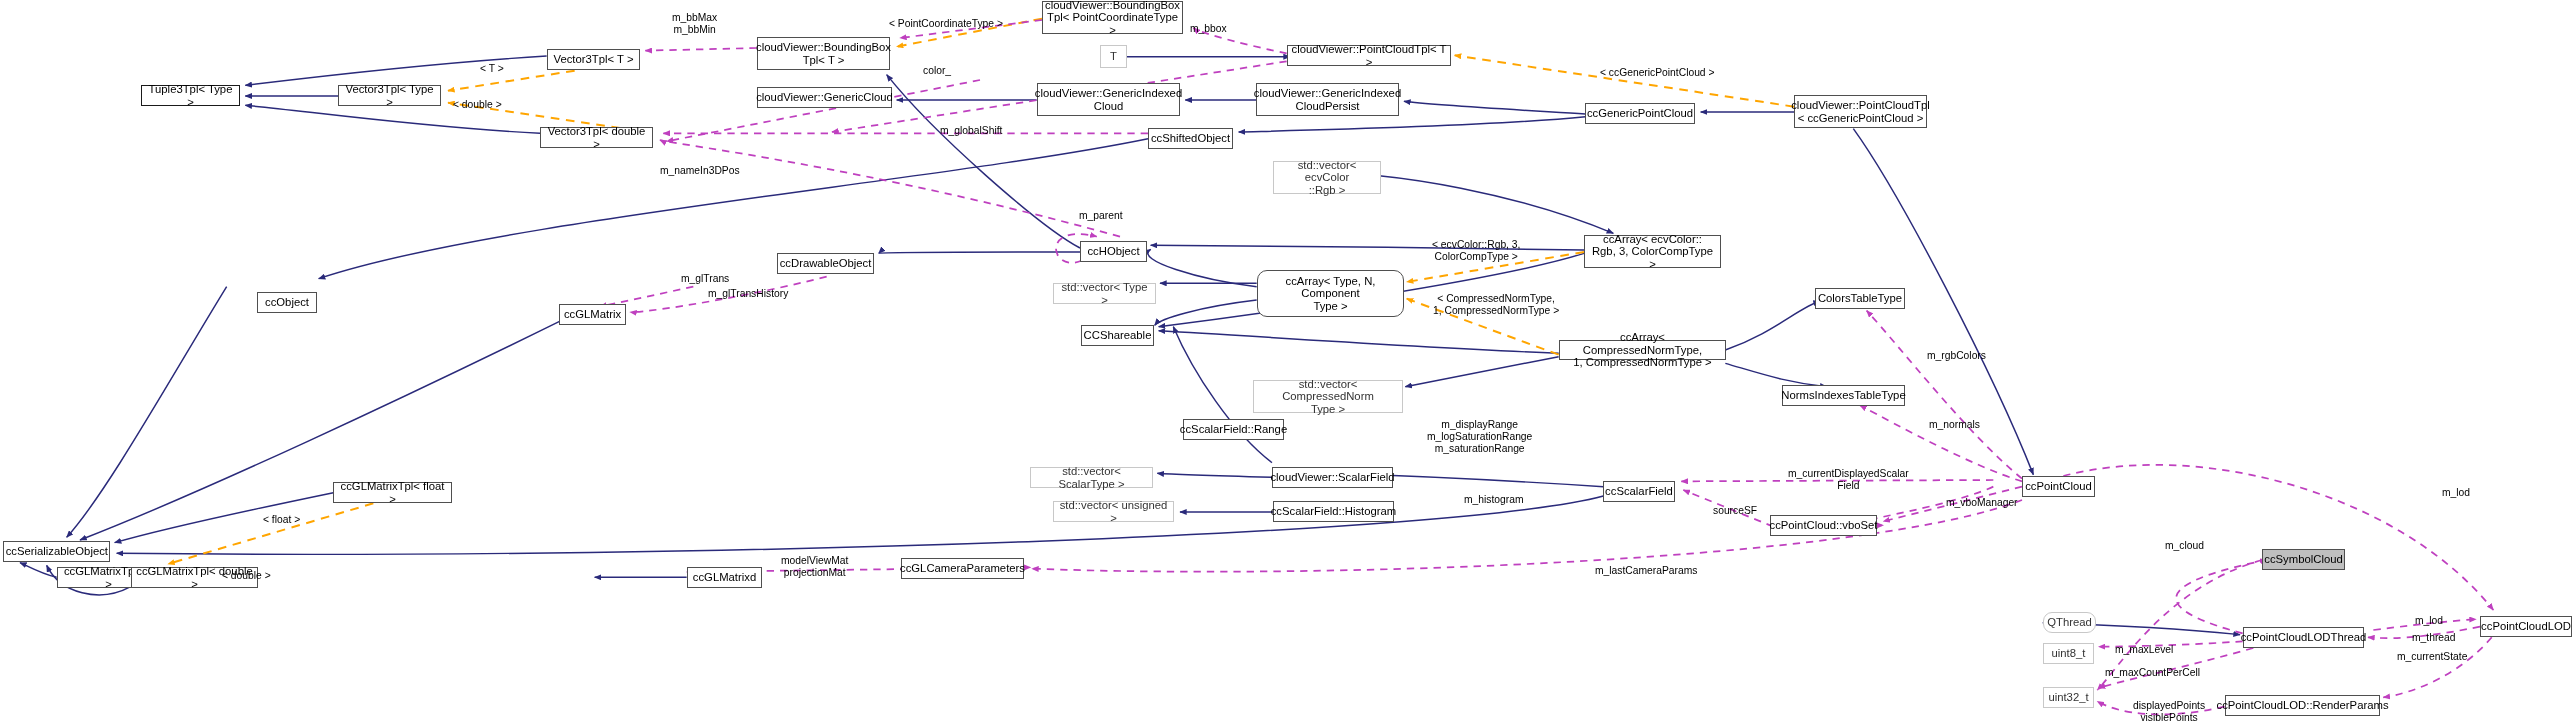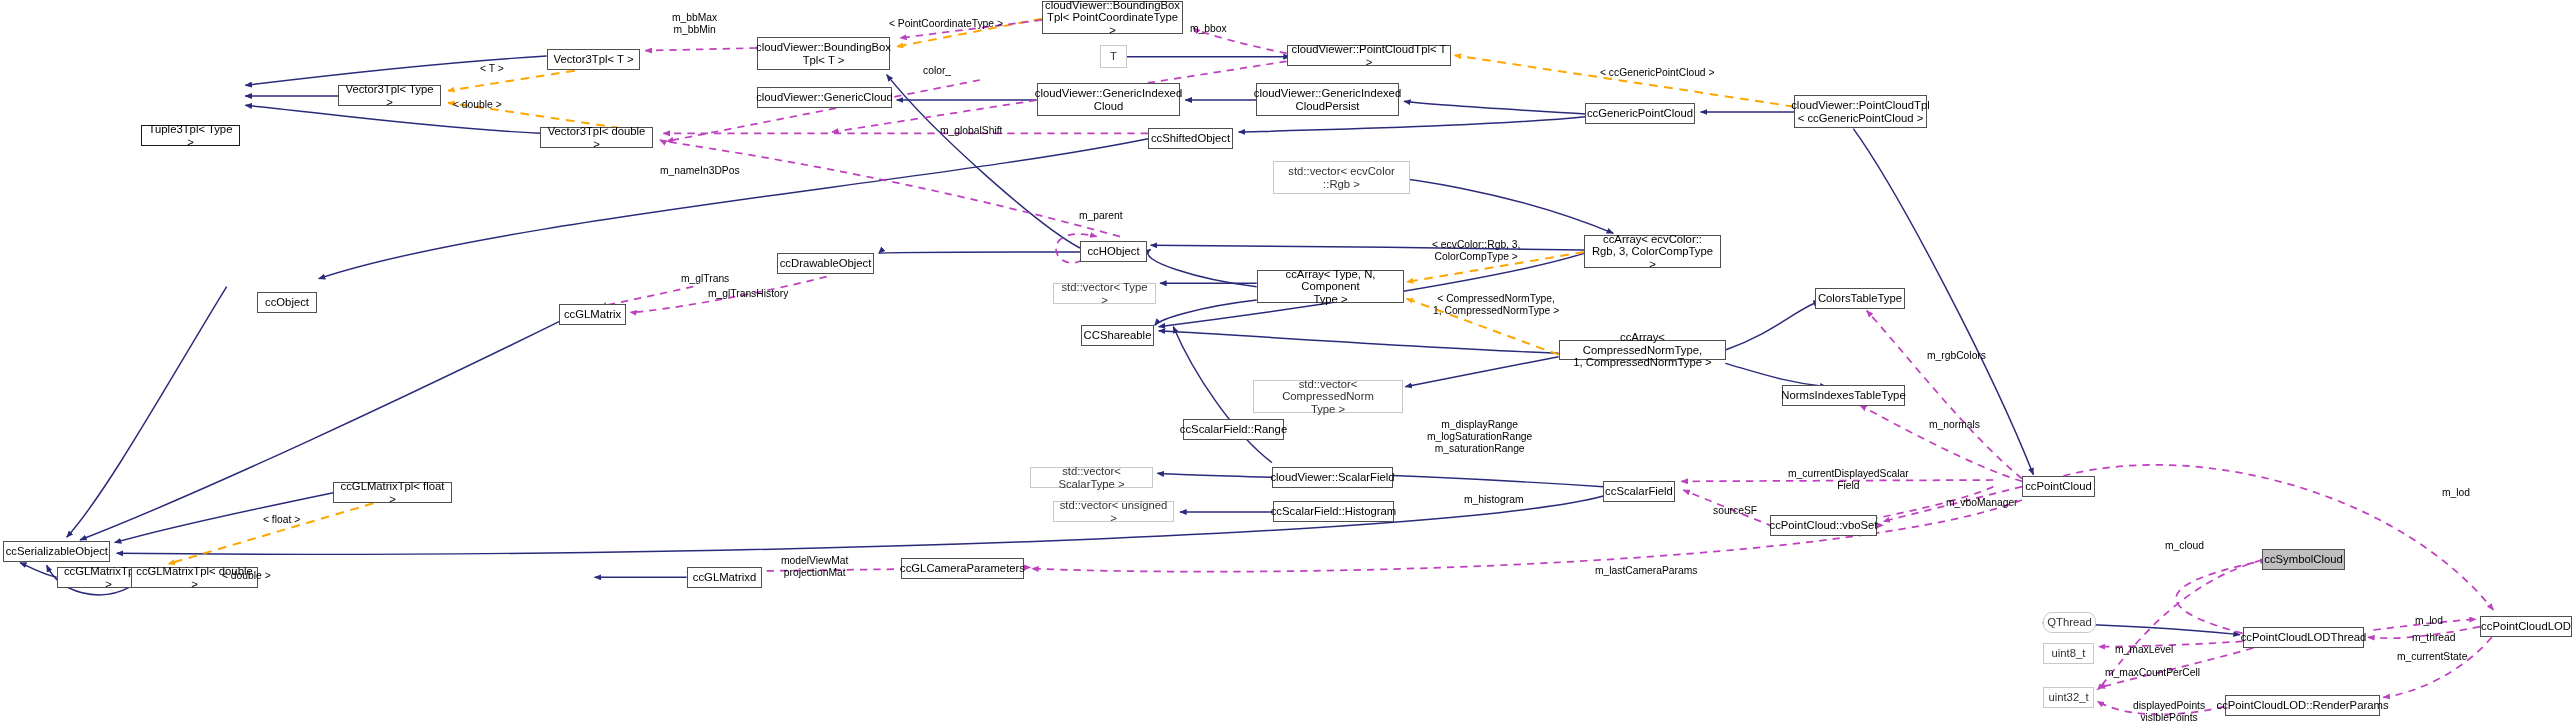--- a/index.html
+++ b/index.html
@@ -46,21 +46,20 @@
     border: 1px solid #c8c8c8;
     color: #333333;
   }
   
   .node.hi {
     border: 1.3px solid #4f4f4f;
     background: #bfbfbf;
   }
   .node.black {
     border: 1.3px solid #1a1a1a;
-    margin-top: 40px;
   }
   .edge-label {
     position: absolute;
     font-size: 10.3px;
     color: #000000;
     font-family: "Liberation Sans", sans-serif;
     text-align: center;
     line-height: 1.15;
     white-space: pre-line;
     background: transparent;
@@ -177,28 +176,28 @@
       <div class="node cls" style="left: 1037px; top: 83px; width: 143px; height: 33px;">cloudViewer::GenericIndexed
 Cloud</div>
       <div class="node cls" style="left: 1256px; top: 83px; width: 143px; height: 33px;">cloudViewer::GenericIndexed
 CloudPersist</div>
       <div class="node ext" style="left: 1100px; top: 45px; width: 27px; height: 23px;">T</div>
       <div class="node cls" style="left: 1287px; top: 45px; width: 164px; height: 21.3px;">cloudViewer::PointCloudTpl&lt; T &gt;</div>
       <div class="node cls" style="left: 1585px; top: 103px; width: 110px; height: 21.3px;">ccGenericPointCloud</div>
       <div class="node cls" style="left: 1794px; top: 95px; width: 133px; height: 33px;">cloudViewer::PointCloudTpl
 &lt; ccGenericPointCloud &gt;</div>
       <div class="node cls" style="left: 1148px; top: 128px; width: 85px; height: 21.3px;">ccShiftedObject</div>
-      <div class="node ext" style="left: 1273px; top: 161px; width: 137px; height: 33px;">std::vector&lt; ecvColor
+      <div class="node ext" style="left: 1273px; top: 161px; width: 108px; height: 33px;">std::vector&lt; ecvColor
 ::Rgb &gt;</div>
       <div class="node cls" style="left: 257px; top: 276px; width: 60px; height: 21.3px; margin-top: 16px;">ccObject</div>
       <div class="node cls" style="left: 777px; top: 253px; width: 97px; height: 21.3px;">ccDrawableObject</div>
       <div class="node cls" style="left: 559px; top: 304px; width: 67px; height: 21.3px;">ccGLMatrix</div>
       <div class="node cls" style="left: 1080px; top: 241px; width: 67px; height: 21.3px;">ccHObject</div>
       <div class="node ext" style="left: 1053px; top: 283px; width: 103px; height: 21.3px;">std::vector&lt; Type &gt;</div>
-      <div class="node cls" style="left: 1257px; top: 270px; width: 147px; height: 33px;">ccArray&lt; Type, N, Component
+      <div class="node cls" style="left: 1257px; top: 270px; width: 147px; height: 47px; border-radius: 10px;">ccArray&lt; Type, N, Component
 Type &gt;</div>
       <div class="node cls" style="left: 1584px; top: 235px; width: 137px; height: 33px;">ccArray&lt; ecvColor::
 Rgb, 3, ColorCompType &gt;</div>
       <div class="node cls" style="left: 1081px; top: 325px; width: 73px; height: 21.3px;">CCShareable</div>
       <div class="node cls" style="left: 1559px; top: 340px; width: 167px; height: 20px;">ccArray&lt; CompressedNormType,
 1, CompressedNormType &gt;</div>
       <div class="node ext" style="left: 1253px; top: 380px; width: 150px; height: 33px;">std::vector&lt; CompressedNorm
 Type &gt;</div>
       <div class="node cls" style="left: 1815px; top: 288px; width: 90px; height: 21.3px;">ColorsTableType</div>
       <div class="node cls" style="left: 1782px; top: 385px; width: 123px; height: 21.3px;">NormsIndexesTableType</div>

